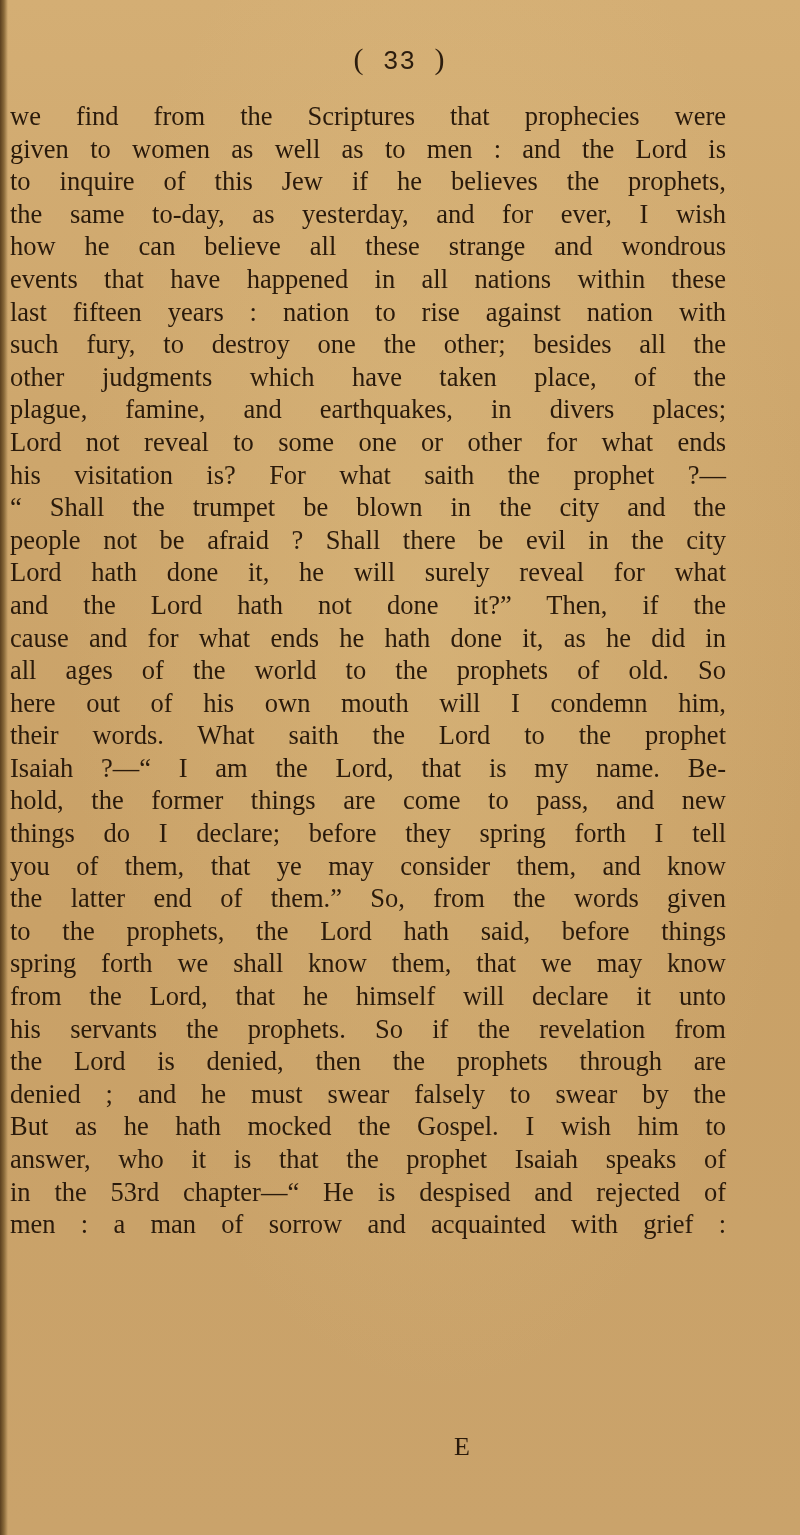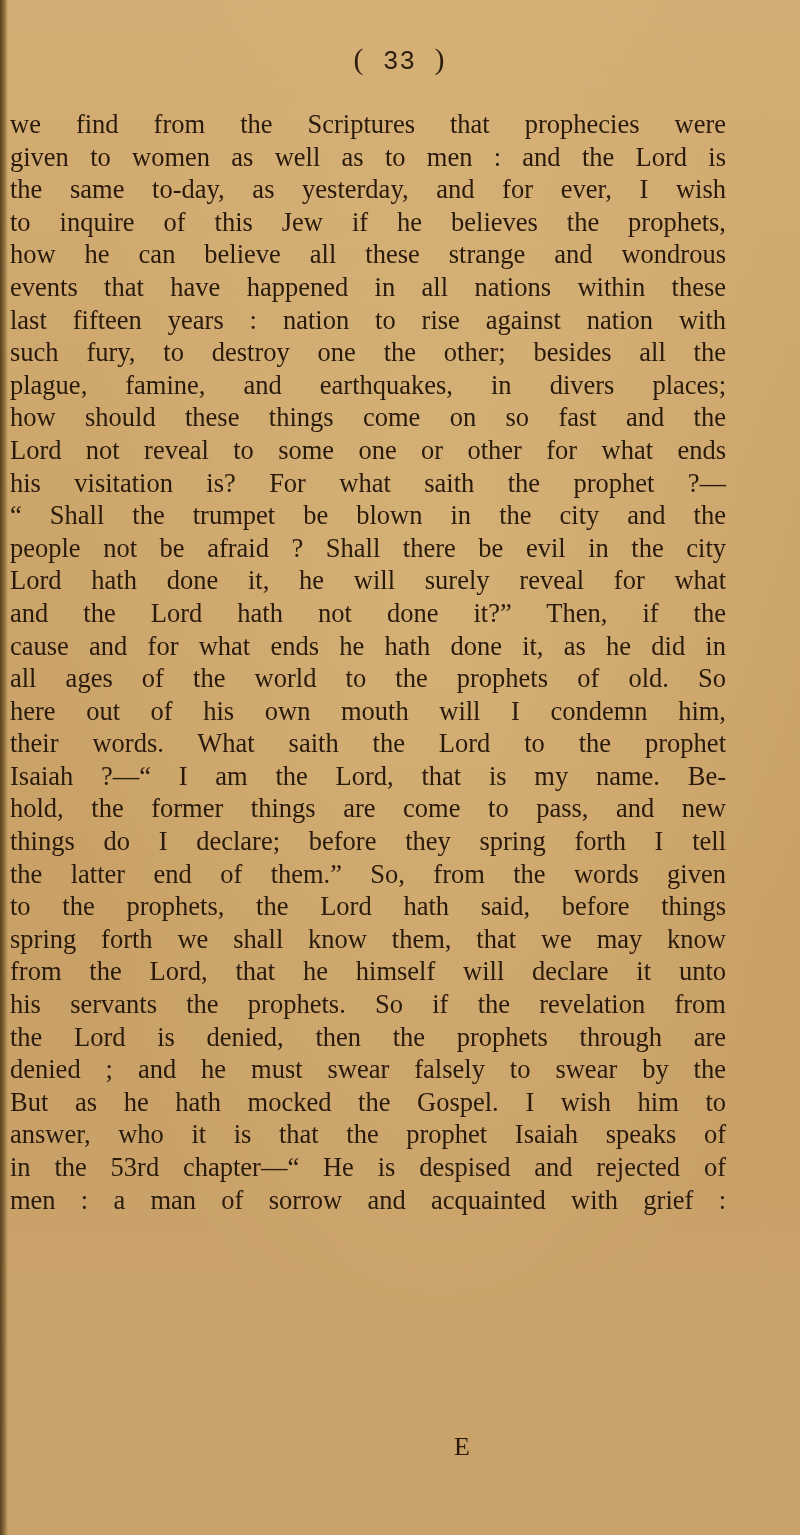--- a/index.html
+++ b/index.html
@@ -47,21 +47,20 @@
       padding: 0 18px;
     }
     .body-text {
       position: absolute;
       top: 100px;
       left: 10px;
       width: 716px;
       color: #2a1a0b;
       font-size: 26.5px;
       line-height: 32.6px;
-      margin-top: 8px;
     }
     .line {
       display: block;
       white-space: nowrap;
       text-align: justify;
       text-align-last: justify;
       height: 32.6px;
     }
     .signature {
       position: absolute;
@@ -79,41 +78,42 @@
 <div class="page">
   <div class="gutter"></div>
 
   <div class="header">
     <span class="paren">(</span><span>33</span><span class="paren">)</span>
   </div>
 
   <div class="body-text">
     <span class="line">we find from the Scriptures that prophecies were</span>
     <span class="line">given to women as well as to men : and the Lord is</span>
+    <span class="line">to inquire of this Jew if he believes the prophets,</span>
     <span class="line">the same to-day, as yesterday, and for ever, I wish</span>
-    <span class="line">to inquire of this Jew if he believes the prophets,</span>
     <span class="line">how he can believe all these strange and wondrous</span>
     <span class="line">events that have happened in all nations within these</span>
     <span class="line">last fifteen years : nation to rise against nation with</span>
     <span class="line">such fury, to destroy one the other; besides all the</span>
+    <span class="line">other judgments which have taken place, of the</span>
     <span class="line">plague, famine, and earthquakes, in divers places;</span>
-    <span class="line">how should these things come on so fast and the</span>
     <span class="line">Lord not reveal to some one or other for what ends</span>
     <span class="line">his visitation is? For what saith the prophet ?—</span>
     <span class="line">“ Shall the trumpet be blown in the city and the</span>
     <span class="line">people not be afraid ? Shall there be evil in the city</span>
     <span class="line">Lord hath done it, he will surely reveal for what</span>
     <span class="line">and the Lord hath not done it?” Then, if the</span>
     <span class="line">cause and for what ends he hath done it, as he did in</span>
     <span class="line">all ages of the world to the prophets of old. So</span>
     <span class="line">here out of his own mouth will I condemn him,</span>
     <span class="line">their words. What saith the Lord to the prophet</span>
     <span class="line">Isaiah ?—“ I am the Lord, that is my name. Be-</span>
     <span class="line">hold, the former things are come to pass, and new</span>
     <span class="line">things do I declare; before they spring forth I tell</span>
+    <span class="line">you of them, that ye may consider them, and know</span>
     <span class="line">the latter end of them.” So, from the words given</span>
     <span class="line">to the prophets, the Lord hath said, before things</span>
     <span class="line">spring forth we shall know them, that we may know</span>
     <span class="line">from the Lord, that he himself will declare it unto</span>
     <span class="line">his servants the prophets. So if the revelation from</span>
     <span class="line">the Lord is denied, then the prophets through are</span>
     <span class="line">denied ; and he must swear falsely to swear by the</span>
     <span class="line">But as he hath mocked the Gospel. I wish him to</span>
     <span class="line">answer, who it is that the prophet Isaiah speaks of</span>
     <span class="line">in the 53rd chapter—“ He is despised and rejected of</span>

